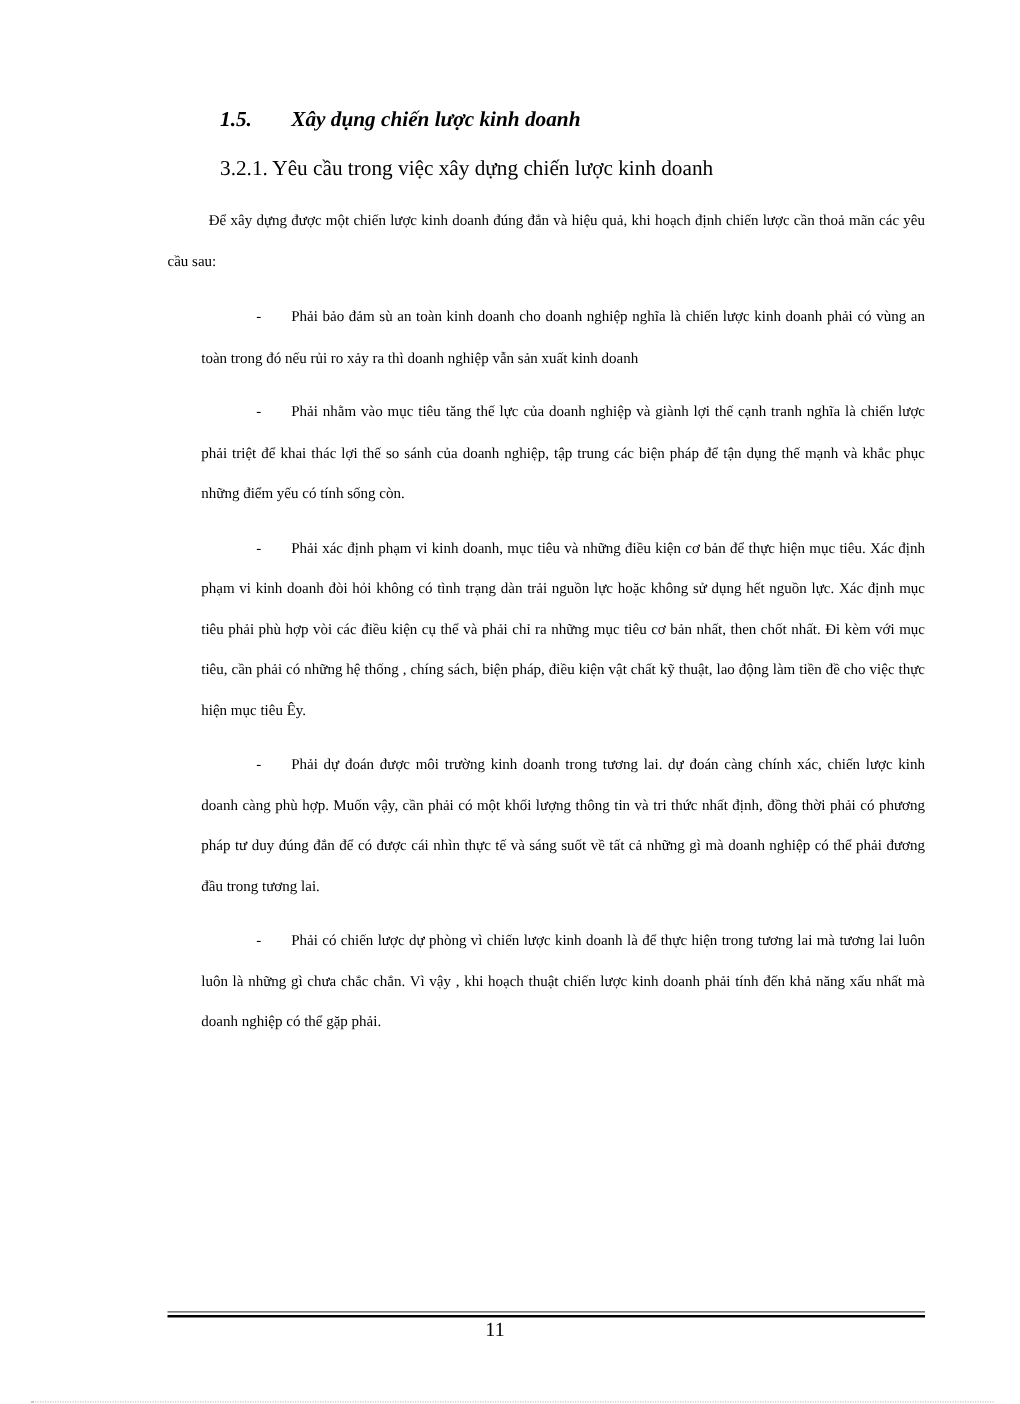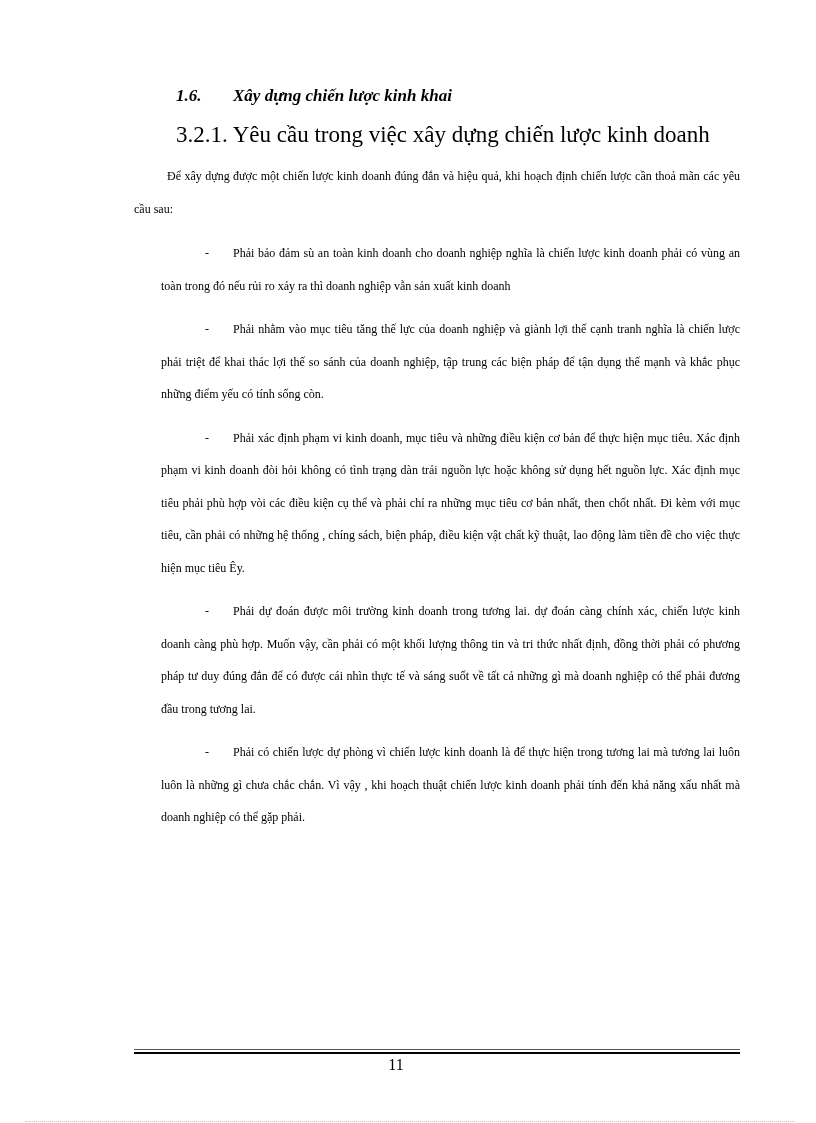--- a/index.html
+++ b/index.html
@@ -4,38 +4,38 @@
   <style>
     html, body { margin: 0; padding: 0; background: #ffffff; }
     body { width: 816px; height: 1123px; position: relative; overflow: hidden;
            font-family: "Liberation Serif", "DejaVu Serif", serif; color: #000; }
     .page { position: absolute; left: 0; top: 0; width: 816px; height: 1123px; }
     .header { position: absolute; left: 134px; top: 48px; width: 606px; }
     .header-title { font-size: 16.5px; line-height: 20px; display: block; }
     .header-rule { position: absolute; left: 0; top: 22px; width: 606px; height: 2px; background: #000; }
     .section-title { position: absolute; left: 176px; top: 84px; font-size: 17px; font-weight: bold; font-style: italic; line-height: 24px; white-space: nowrap; }
     .section-title .num { display: inline-block; width: 57px; }
-    .subsection-title { position: absolute; left: 176px; top: 123px; font-size: 23px; line-height: 24px; white-space: nowrap; }
+    .subsection-title { position: absolute; left: 176px; top: 123px; font-size: 17px; line-height: 24px; white-space: nowrap; }
     .body { position: absolute; left: 134px; top: 160px; width: 606px; font-size: 12px; line-height: 32.5px; text-align: justify; }
     .intro { margin: 0 0 12px 0; text-indent: 33px; }
     .bullet { margin: 0 0 11px 27px; text-indent: 0; position: relative; }
     .bullet .dash { display: inline-block; width: 72px; padding-left: 44px; box-sizing: border-box; }
     .footer-rule-thin { position: absolute; left: 134px; top: 1049px; width: 606px; height: 1px; background: #555; }
     .footer-rule-thick { position: absolute; left: 134px; top: 1052px; width: 606px; height: 2px; background: #000; }
     .page-number { position: absolute; left: 0; width: 792px; top: 1055px; text-align: center; font-size: 16px; line-height: 20px; }
     .page-edge { position: absolute; left: 25px; top: 1121px; width: 770px; height: 0; border-top: 1px dotted #c8c8c8; }
   </style>
 </head>
 <body>
 
 <div class="page">
 
 
   <div class="section-title">
-    <span class="num">1.6.</span><span>Xây dựng chiến lược kinh khai</span>
+    <span class="num">1.5.</span><span>Xây dụng chiến lược kinh doanh</span>
   </div>
 
   <div class="subsection-title">3.2.1. Yêu cầu trong việc xây dựng chiến lược kinh  doanh</div>
 
   <div class="body">
     <p class="intro">Để xây  dựng được một chiến lược kinh  doanh đúng đắn và hiệu quả, khi hoạch định chiến lược cần thoả mãn các yêu cầu sau:</p>
 
     <p class="bullet"><span class="dash">-</span><span>Phải bảo đảm sù an toàn kinh doanh cho doanh nghiệp nghĩa là chiến lược kinh doanh phải có vùng an toàn trong đó nếu rủi ro xảy ra thì doanh nghiệp vẫn sản xuất kinh doanh</span></p>
 
     <p class="bullet"><span class="dash">-</span><span>Phải nhằm vào mục tiêu tăng thế lực của doanh nghiệp và giành lợi thế cạnh tranh nghĩa là chiến lược phải triệt để khai thác lợi thế so sánh của doanh nghiệp, tập trung các biện pháp để tận dụng thế mạnh và khắc phục những điểm yếu có tính sống còn.</span></p>

